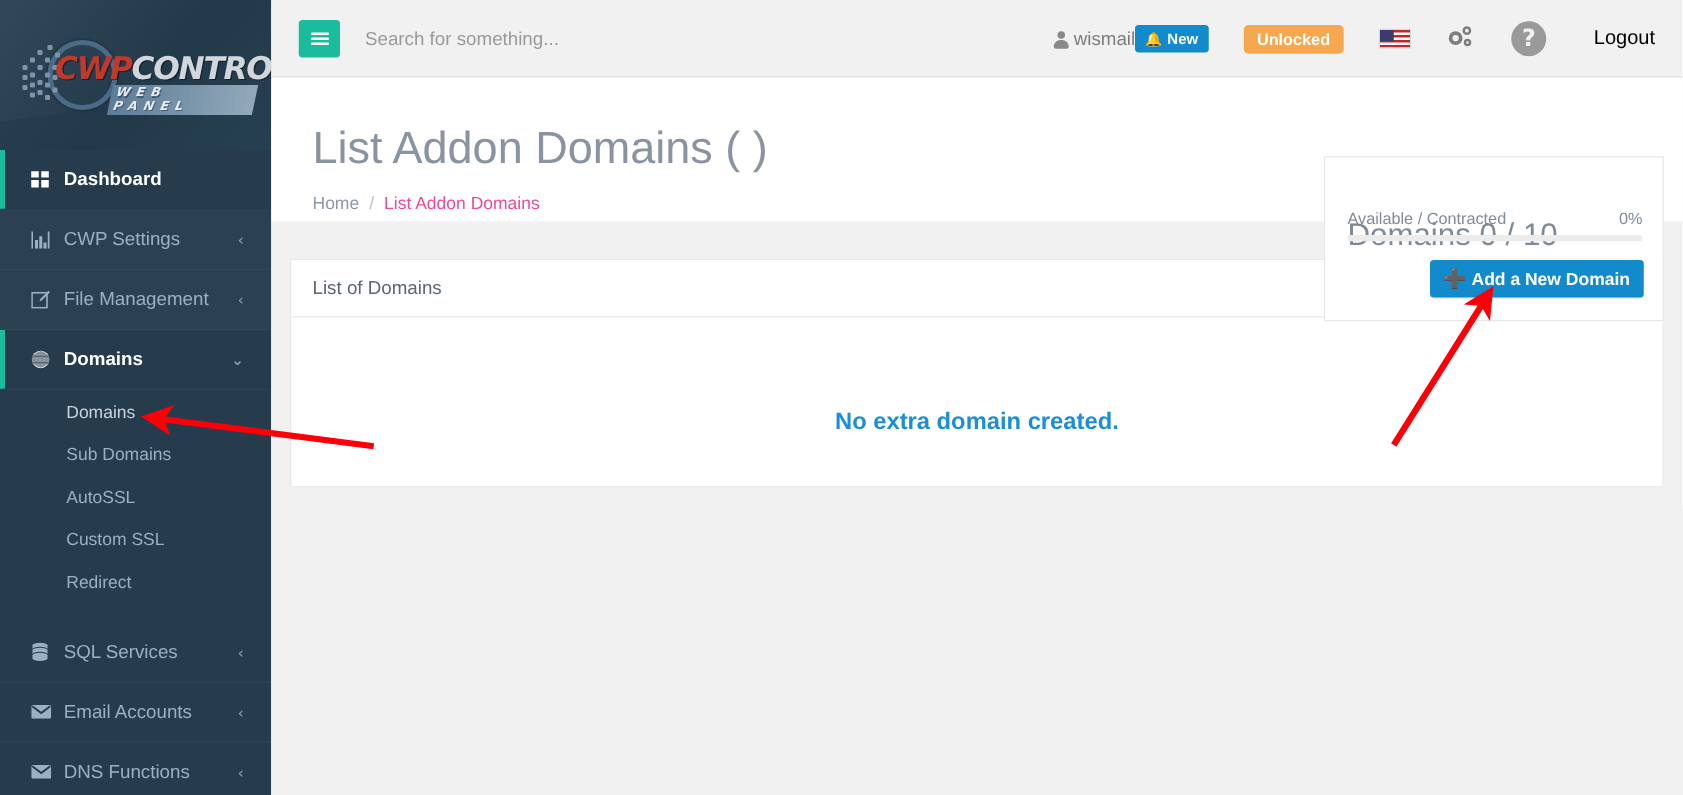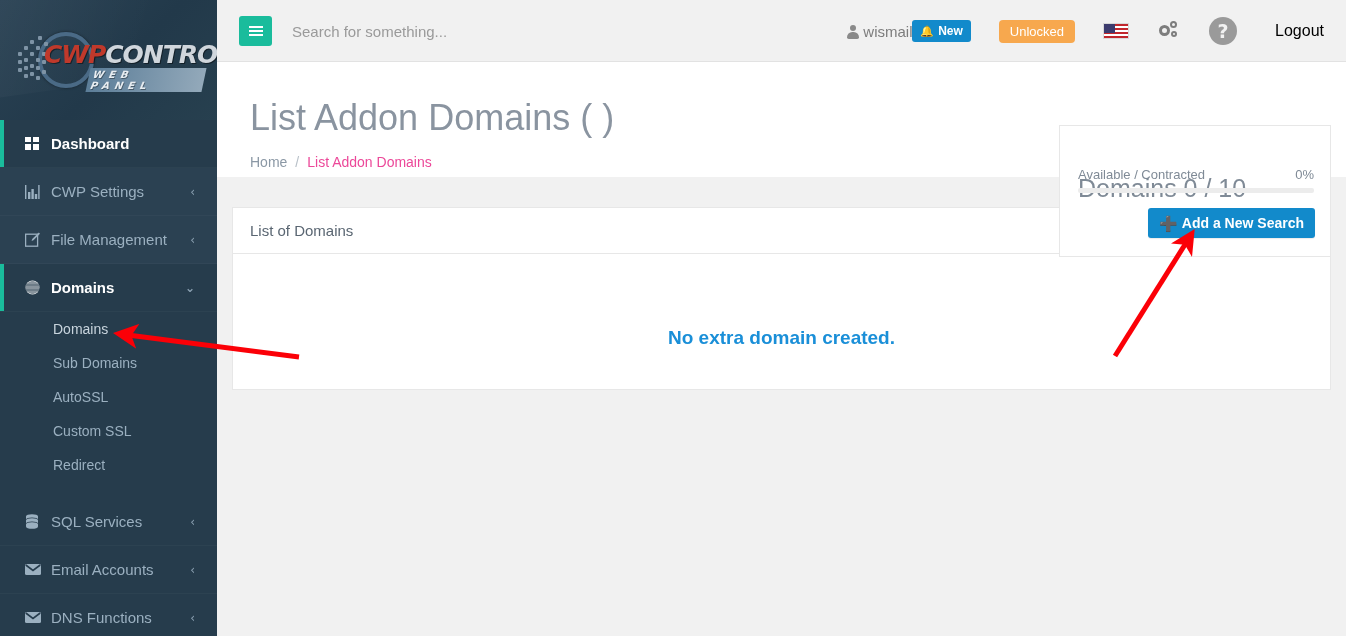--- a/index.html
+++ b/index.html
@@ -147,21 +147,21 @@
     content:""; position:absolute; left:0; top:7px; width:12px; height:7px;
     border-radius:6px 6px 2px 2px; background:#8a8a8a;
   }
   .badge-new {
     display:inline-flex; align-items:center; gap:4px;
     background:#128acb; color:#fff; font-size:12px; font-weight:700;
     padding:4px 8px; border-radius:3px; margin-right:28px; cursor:pointer;
   }
   .badge-new .bell { font-size:11px; }
   .badge-unlocked {
-    background:#f7a84e; color:#fff; font-size:13px; font-weight:400;
+    background:#f7a84e; color:#fff; font-size:13px; font-weight:700;
     padding:4px 11px; border-radius:4px; margin-right:28px; cursor:pointer;text-align:center;
   }
   .flag {
     width:26px; height:16px; margin-right:30px; position:relative;
     background:#ffffff; overflow:hidden; border:1px solid #d8d8d8; cursor:pointer;
   }
   .flag .stripe { position:absolute; left:0; width:100%; height:2px; background:#c1272d; }
   .flag .canton { position:absolute; left:0; top:0; width:11px; height:9px; background:#3c3b6e; }
   .gears { position:relative; width:22px; height:20px; margin-right:28px; cursor:pointer; }
   .gear-s { position:absolute; border-radius:50%; border:3px solid #7d7d7d; }
@@ -451,21 +451,21 @@
 
   <div id="domains-card">
     <div id="domains-title">Domains 0 / 10</div>
     <div id="domains-sub">Available / Contracted</div>
     <div id="domains-pct">0%</div>
     <div id="domains-bar">
         <i id="domains-bar-fill" style="width: 0%;"></i>
       </div>
     <div id="add-domain-btn">
       <span class="plus">➕</span>
-      <span>Add a New Search</span>
+      <span>Add a New Domain</span>
     </div>
   </div>
 
   <svg id="annotations">
     <defs>
       <marker id="ah" markerWidth="5" markerHeight="5" refX="3.6" refY="2.5" orient="auto">
         <path d="M0,0 L5,2.5 L0,5 L1.3,2.5 Z" fill="#fb0007"></path>
       </marker>
     </defs>
     <line id="anno-0" stroke="#fb0007" stroke-width="5" marker-end="url(#ah)" x1="299" y1="357" x2="120" y2="334"></line>

